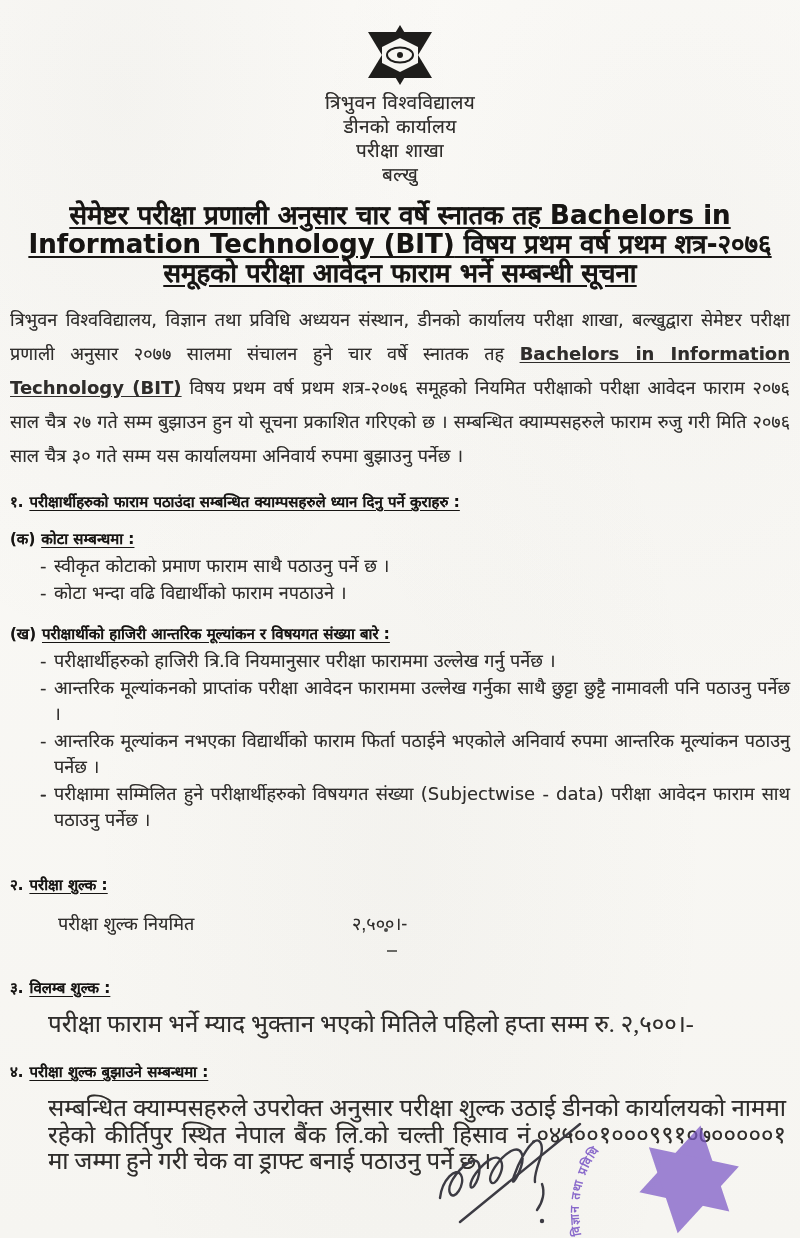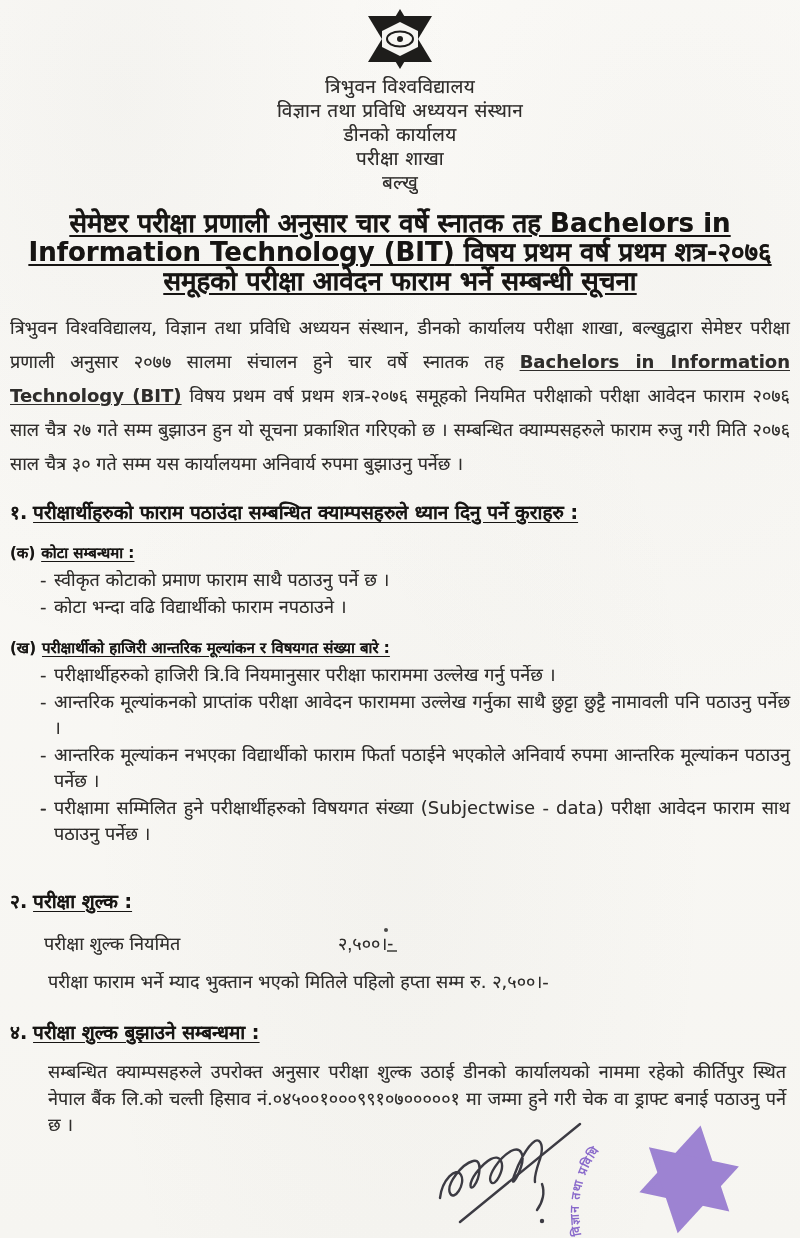--- a/index.html
+++ b/index.html
@@ -9,49 +9,49 @@
     margin:0 auto;
     background:
       radial-gradient(ellipse at 15% 8%, rgba(120,120,110,0.05), transparent 35%),
       radial-gradient(ellipse at 85% 20%, rgba(120,120,110,0.04), transparent 40%),
       radial-gradient(ellipse at 50% 70%, rgba(140,140,130,0.04), transparent 55%),
       linear-gradient(#fbfaf7,#f6f5f1);
     overflow:hidden;
     font-family:"DejaVu Sans", sans-serif;
     color:#2f2d2b;
     box-sizing:border-box;
-    padding:6px 10px 0 10px;
+    padding:22px 10px 0 10px;
   }
   .page *{box-sizing:border-box;}
   .emblem-wrap{text-align:center;margin-top:2px;}
   .org-line{text-align:center;font-size:19px;line-height:24px;letter-spacing:.3px;
     text-shadow:0 0 .5px rgba(40,40,40,.45);}
   .title-block{margin-top:15px;text-align:center;font-weight:700;font-size:26px;
     line-height:29px;color:#171513;text-shadow:0 0 .5px rgba(0,0,0,.5);}
   .title-block .u{text-decoration:underline;text-underline-offset:3px;}
   .intro{margin:15px 0 0 0;font-size:18px;line-height:34px;text-align:justify;
     text-shadow:0 0 .4px rgba(40,40,40,.35);}
   .en-b{font-weight:700;text-decoration:underline;text-underline-offset:2px;}
-  .sec-h{margin-top:18px;font-size:19px;font-weight:700;color:#171513;
+  .sec-h{margin-top:18px;font-size:15px;font-weight:700;color:#171513;
     text-shadow:0 0 .5px rgba(0,0,0,.45);}
   .sec-h .num{margin-right:6px;}
   .sec-h .ut{text-decoration:underline;text-underline-offset:3px;}
   .group{margin-top:17px;}
   .group-h{font-size:15px;font-weight:700;color:#171513;text-shadow:0 0 .5px rgba(0,0,0,.45);}
   .group-h .lbl{margin-right:6px;}
   .group-h .ut{text-decoration:underline;text-underline-offset:3px;}
   .bullets{margin:5px 0 0 0;padding:0;list-style:none;}
   .bullets li{position:relative;padding-left:44px;font-size:18px;line-height:26.5px;
     text-align:justify;text-shadow:0 0 .4px rgba(40,40,40,.35);}
   .bullets li .dash{position:absolute;left:30px;top:0;}
-  .fee-row{margin:17px 0 0 34px;font-size:18px;display:flex;text-shadow:0 0 .4px rgba(40,40,40,.35);}
+  .fee-row{margin:17px 0 0 48px;font-size:18px;display:flex;text-shadow:0 0 .4px rgba(40,40,40,.35);}
   .fee-row .fee-label{width:294px;}
   .fee-row .fee-amount{font-family:Liberation Sans, sans-serif;}
-  .body-ind{margin:14px 0 0 38px;font-size:18px;line-height:26.5px;text-align:justify;
-    text-shadow:0 0 .4px rgba(40,40,40,.35);}
+  .body-ind{margin:14px 0 0 38px;font-size:24px;line-height:26.5px;text-align:justify;
+    text-shadow:0 0 .4px rgba(40,40,40,.35);font-family:Liberation Serif, serif;}
   .artifact-dot{position:absolute;left:384px;top:928px;width:4px;height:4px;
     border-radius:50%;background:#4a4a48;}
   .artifact-dash{position:absolute;left:387px;top:950px;width:10px;height:2px;background:#6a6a66;}
   .sig-wrap{position:absolute;left:424px;top:1118px;}
   .sig-wrap path{fill:none;stroke:#3c3b43;stroke-width:2.4;stroke-linecap:round;}
   .stamp-wrap{position:absolute;left:556px;top:1122px;opacity:.88;}
   .stamp-ink{fill:var(--stamp,#7b57c6);opacity:.82;}
   .stamp-text{fill:var(--stamp,#7b57c6);font-size:12px;font-weight:700;letter-spacing:1px;}
   .stamp-text-sm{fill:var(--stamp,#7b57c6);font-size:11px;font-weight:700;letter-spacing:.5px;}
 </style>
@@ -67,21 +67,20 @@
         <path d="M50,61 L82,8 L18,8 Z"></path>
       </g>
       <path fill="#f7f6f2" d="M50,14 L68,23 L68,39 L50,48 L32,39 L32,23 Z"></path>
       <ellipse cx="50" cy="31" rx="13" ry="7.5" fill="none" stroke="#1e1d1b" stroke-width="2"></ellipse>
       <circle cx="50" cy="31" r="3" fill="#1e1d1b"></circle>
     </svg>
   </div>
 
   <div>
     <div class="org-line">त्रिभुवन विश्वविद्यालय</div>
-    <div class="org-line">विज्ञान तथा प्रविधि अध्ययन संस्थान</div>
     <div class="org-line">डीनको कार्यालय</div>
     <div class="org-line">परीक्षा शाखा</div>
     <div class="org-line">बल्खु</div>
   </div>
 
   <div class="title-block">
     <span class="u"><span>सेमेष्टर परीक्षा प्रणाली अनुसार चार वर्षे स्नातक तह </span><span>Bachelors in Information Technology (BIT)</span><span> विषय प्रथम वर्ष प्रथम शत्र-२०७६ समूहको परीक्षा आवेदन फाराम भर्ने सम्बन्धी सूचना</span></span>
   </div>
 
   <p class="intro"><span>त्रिभुवन विश्वविद्यालय, विज्ञान तथा प्रविधि अध्ययन संस्थान, डीनको कार्यालय परीक्षा शाखा, बल्खुद्वारा सेमेष्टर परीक्षा प्रणाली अनुसार २०७७ सालमा संचालन हुने चार वर्षे स्नातक तह </span><span class="en-b">Bachelors in Information Technology (BIT)</span><span> विषय प्रथम वर्ष प्रथम शत्र-२०७६ समूहको नियमित परीक्षाको परीक्षा आवेदन फाराम २०७६ साल चैत्र २७ गते सम्म बुझाउन हुन यो सूचना प्रकाशित गरिएको छ । सम्बन्धित क्याम्पसहरुले फाराम रुजु गरी मिति २०७६ साल चैत्र ३० गते सम्म यस कार्यालयमा अनिवार्य रुपमा बुझाउनु पर्नेछ ।</span></p>
@@ -114,20 +113,23 @@
   </div>
 
   <div class="sec-h" style="margin-top:40px;">
     <span class="num">२.</span><span class="ut">परीक्षा शुल्क :</span>
   </div>
   <div class="fee-row">
     <span class="fee-label">परीक्षा शुल्क नियमित</span>
     <span class="fee-amount">२,५००।-</span>
   </div>
 
+  <div class="sec-h" style="margin-top:42px;">
+    <span class="num">३.</span><span class="ut">विलम्ब शुल्क :</span>
+  </div>
   <p class="body-ind">परीक्षा फाराम भर्ने म्याद भुक्तान भएको मितिले पहिलो हप्ता सम्म रु. २,५००।-</p>
 
   <div class="sec-h" style="margin-top:24px;">
     <span class="num">४.</span><span class="ut">परीक्षा शुल्क बुझाउने सम्बन्धमा :</span>
   </div>
   <p class="body-ind" style="margin-right:4px;">सम्बन्धित क्याम्पसहरुले उपरोक्त अनुसार परीक्षा शुल्क उठाई डीनको कार्यालयको नाममा रहेको कीर्तिपुर स्थित नेपाल बैंक लि.को चल्ती हिसाव नं.०४५००१०००९९१०७०००००१ मा जम्मा हुने गरी चेक वा ड्राफ्ट बनाई पठाउनु पर्ने छ ।</p>
 
   <div class="artifact-dot"></div>
   <div class="artifact-dash"></div>
 

